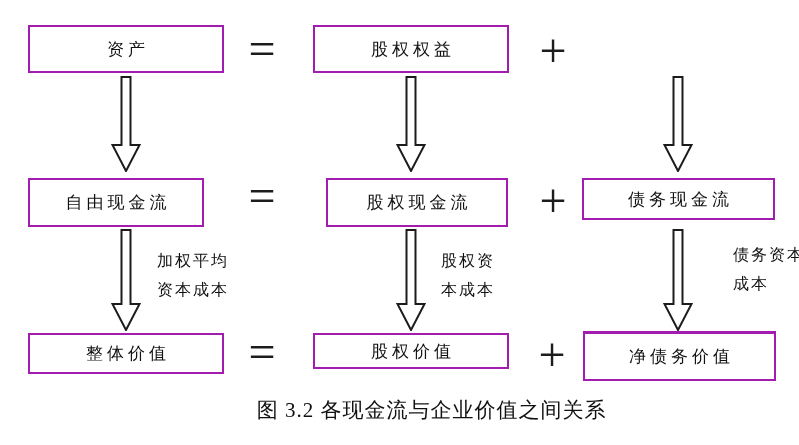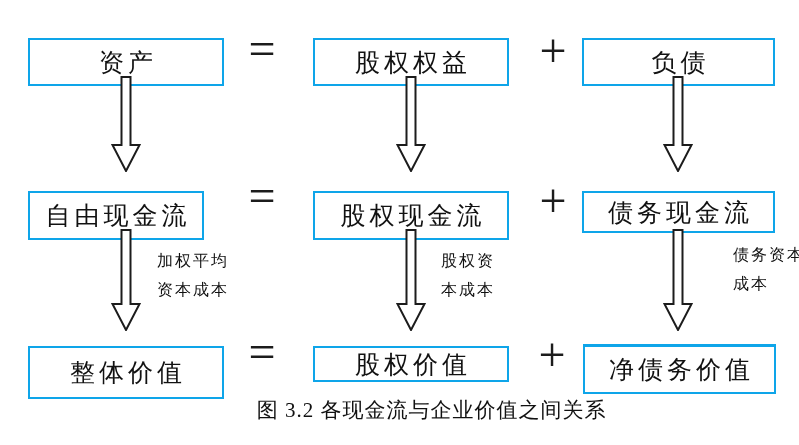--- a/index.html
+++ b/index.html
@@ -12,30 +12,29 @@
     width: 799px;
     height: 445px;
     background: #ffffff;
     overflow: hidden;
     font-family: "Liberation Serif", "DejaVu Serif", serif;
     color: #111111;
   }
   .box {
     position: absolute;
     box-sizing: border-box;
-    border: 2px solid #0ea5e9;
+    border: 2px solid #a21caf;
     background: #ffffff;
     display: flex;
     align-items: center;
     justify-content: center;
-    font-size: 25px;
+    font-size: 17px;
     letter-spacing: 4px;
     white-space: nowrap;
     text-indent: 4px; 
-    margin-top: 13px;
   }
   .op {
     position: absolute;
     transform: translate(-50%, -50%);
     font-size: 48px;
     line-height: 1;
     font-family: "Liberation Serif", "DejaVu Serif", serif;
     color: #1c1c1c;
   }
   .arrow {
@@ -62,35 +61,34 @@
 </style>
 </head>
 <body>
 
 <div class="figure">
 
   <div class="box" style="left:28px; top:25px; width:196px; height:48px;">资产</div>
   <div class="op" style="left:262px; top:49px;">=</div>
   <div class="box" style="left:313px; top:25px; width:196px; height:48px;">股权权益</div>
   <div class="op" style="left:553px; top:51px;">+</div>
-  <div class="box" style="left:582px; top:25px; width:193px; height:48px;">负债</div>
 
   <svg class="arrow" style="left:111px; top:76px;" width="30" height="96" viewBox="0 0 30 96">
     <path d="M10.5,1 L19.5,1 L19.5,69 L28.5,69 L15,95 L1.5,69 L10.5,69 Z" fill="#ffffff" stroke="#1c1c1c" stroke-width="2"></path>
   </svg>
   <svg class="arrow" style="left:396px; top:76px;" width="30" height="96" viewBox="0 0 30 96">
     <path d="M10.5,1 L19.5,1 L19.5,69 L28.5,69 L15,95 L1.5,69 L10.5,69 Z" fill="#ffffff" stroke="#1c1c1c" stroke-width="2"></path>
   </svg>
   <svg class="arrow" style="left:663px; top:76px;" width="30" height="96" viewBox="0 0 30 96">
     <path d="M10.5,1 L19.5,1 L19.5,69 L28.5,69 L15,95 L1.5,69 L10.5,69 Z" fill="#ffffff" stroke="#1c1c1c" stroke-width="2"></path>
   </svg>
 
   <div class="box" style="left:28px; top:178px; width:176px; height:49px;text-align:center;">自由现金流</div>
   <div class="op" style="left:262px; top:196px;">=</div>
-  <div class="box" style="left:313px; top:178px; width:196px; height:49px;">股权现金流</div>
+  <div class="box" style="left:326px; top:178px; width:182px; height:49px;">股权现金流</div>
   <div class="op" style="left:553px; top:201px;">+</div>
   <div class="box" style="left:582px; top:178px; width:193px; height:42px;">债务现金流</div>
 
   <svg class="arrow" style="left:111px; top:229px;" width="30" height="102" viewBox="0 0 30 102">
     <path d="M10.5,1 L19.5,1 L19.5,75 L28.5,75 L15,101 L1.5,75 L10.5,75 Z" fill="#ffffff" stroke="#1c1c1c" stroke-width="2"></path>
   </svg>
   <svg class="arrow" style="left:396px; top:229px;" width="30" height="102" viewBox="0 0 30 102">
     <path d="M10.5,1 L19.5,1 L19.5,75 L28.5,75 L15,101 L1.5,75 L10.5,75 Z" fill="#ffffff" stroke="#1c1c1c" stroke-width="2"></path>
   </svg>
   <svg class="arrow" style="left:663px; top:229px;" width="30" height="102" viewBox="0 0 30 102">
@@ -103,21 +101,21 @@
   </div>
   <div class="cost-label" style="left:441px; top:246px;">
     <div>股权资</div>
     <div>本成本</div>
   </div>
   <div class="cost-label" style="left:701px; top:240px;margin-left:32px;">
     <div>债务资本</div>
     <div>成本</div>
   </div>
 
-  <div class="box" style="left:28px; top:333px; width:196px; height:53px;">整体价值</div>
+  <div class="box" style="left:28px; top:333px; width:196px; height:41px;">整体价值</div>
   <div class="op" style="left:262px; top:352px;">=</div>
   <div class="box" style="left:313px; top:333px; width:196px; height:36px;">股权价值</div>
   <div class="op" style="left:552px; top:355px;">+</div>
   <div class="box" style="left:583px; top:331px; width:193px; height:50px; border-top-width:3px;">净债务价值</div>
 
   <div class="caption">图 3.2 各现金流与企业价值之间关系</div>
 
 </div>
 
 </body></html>

